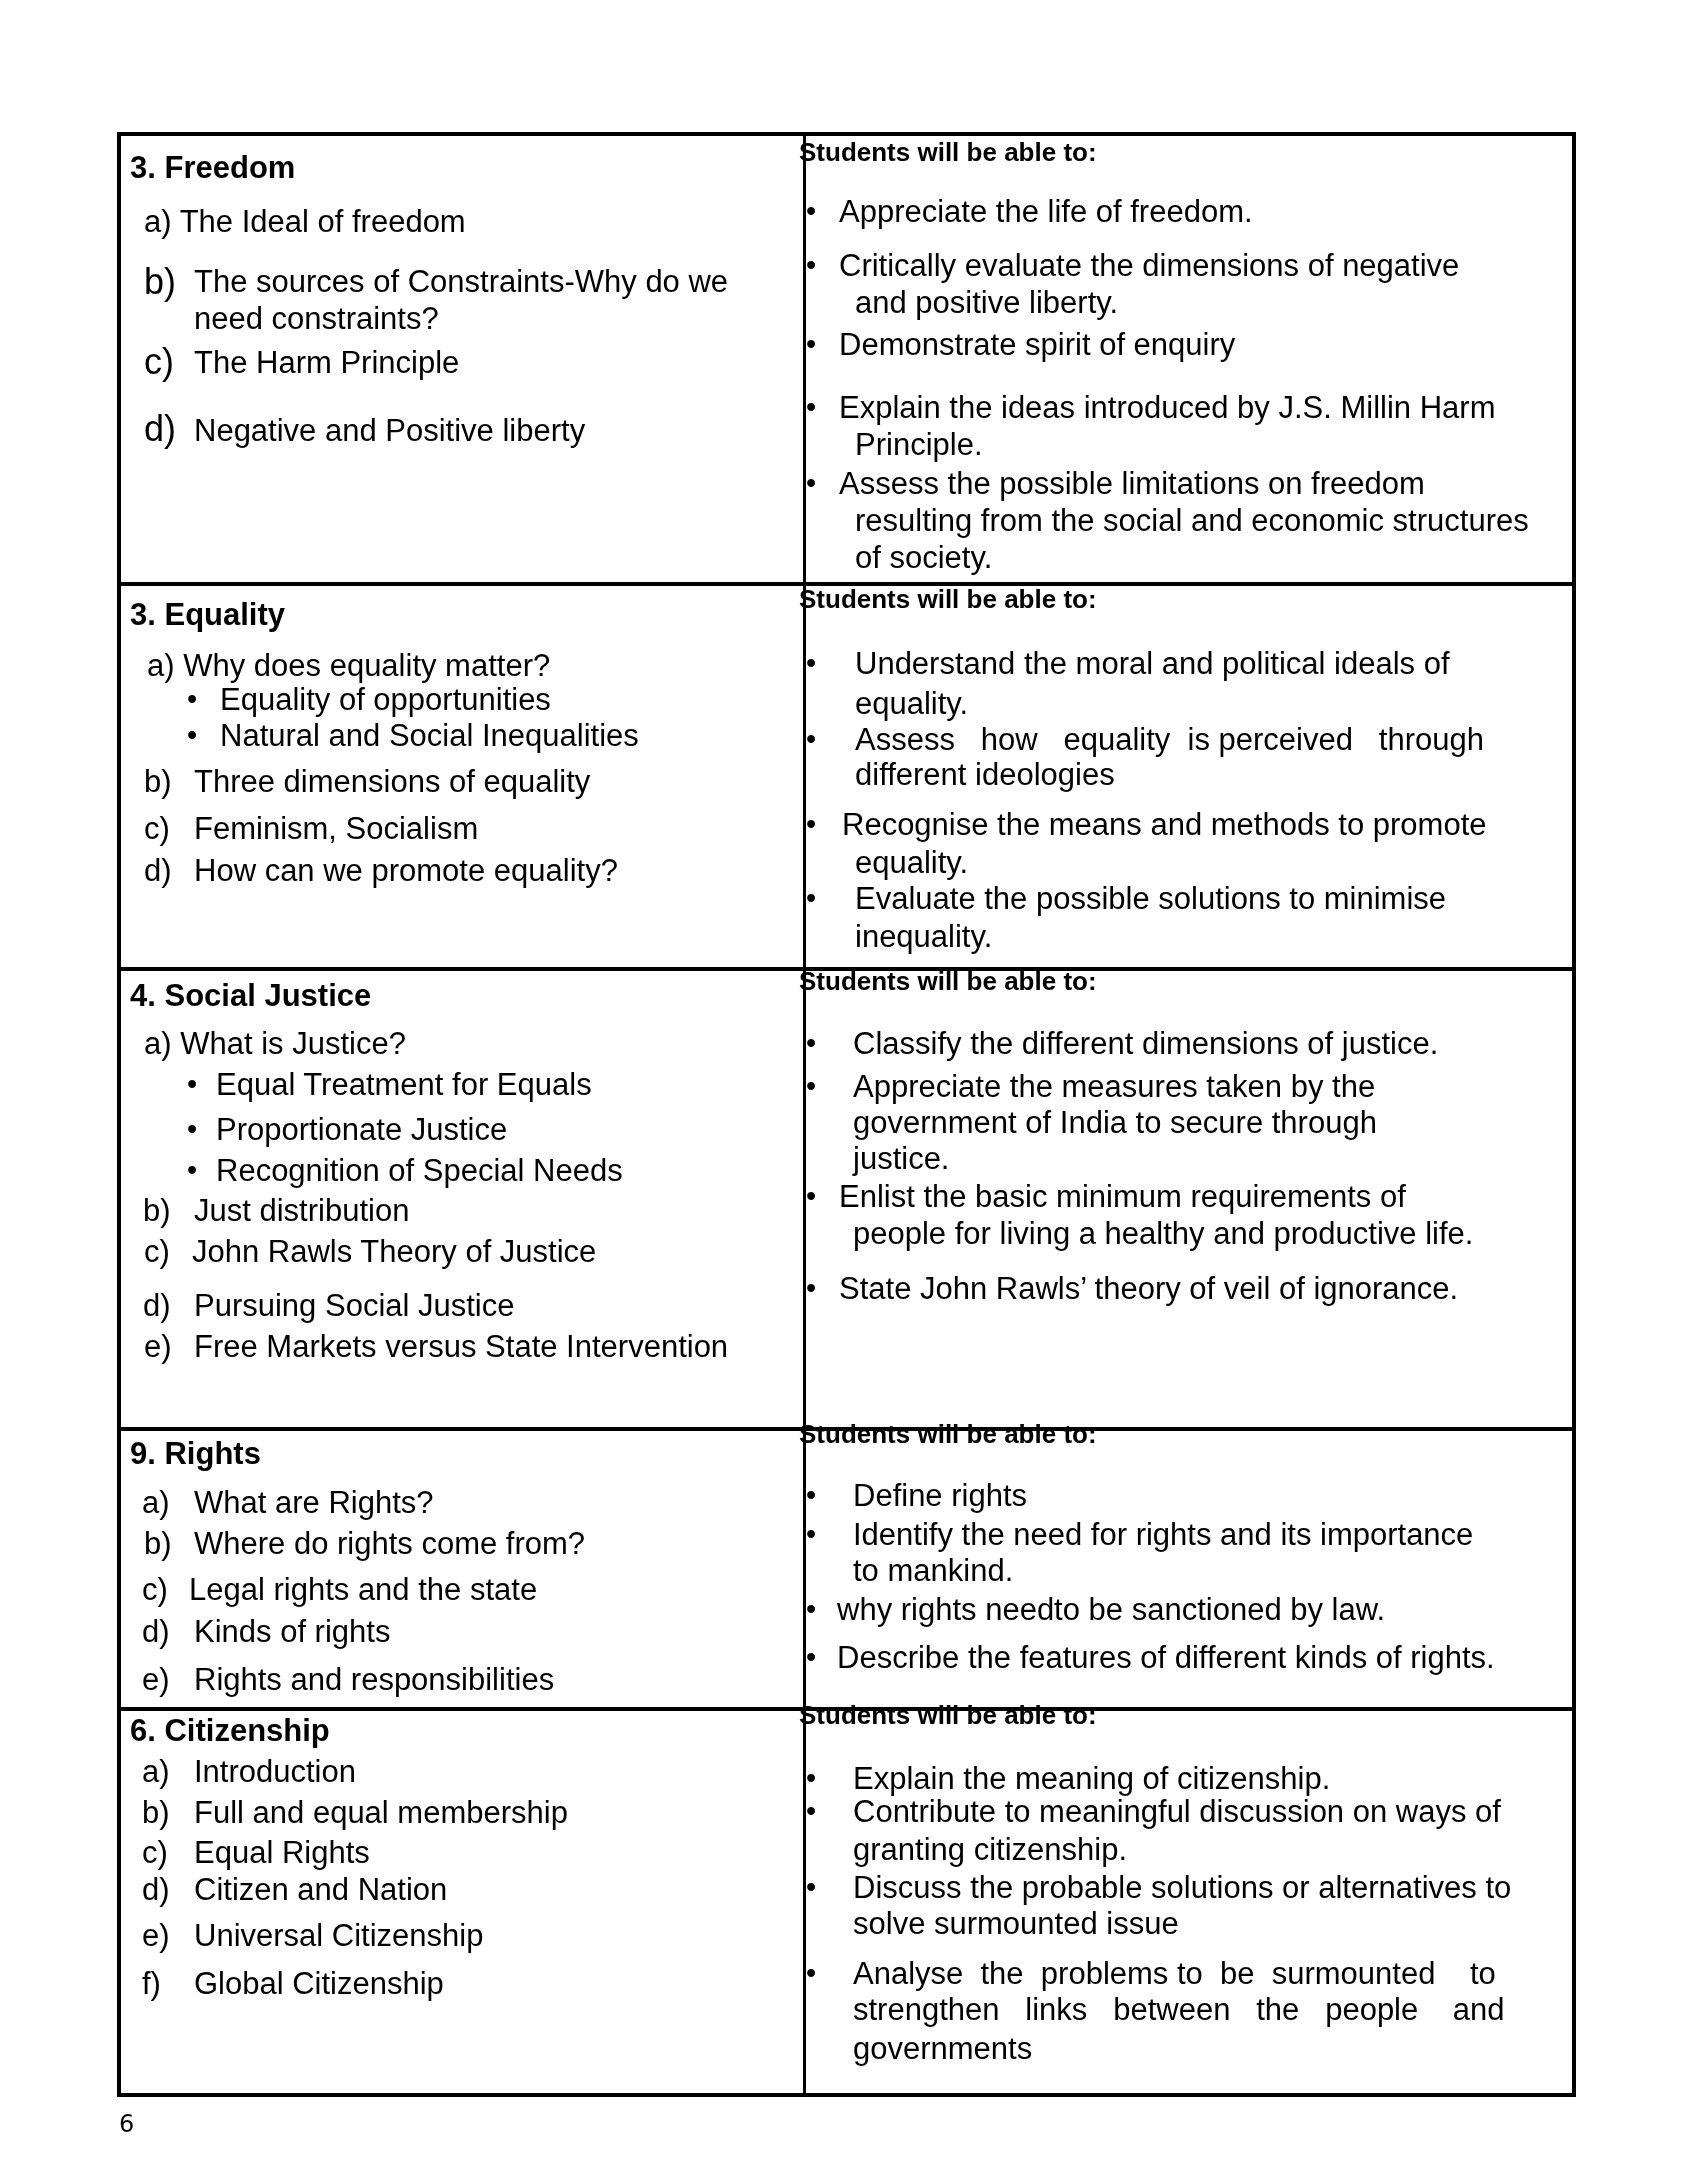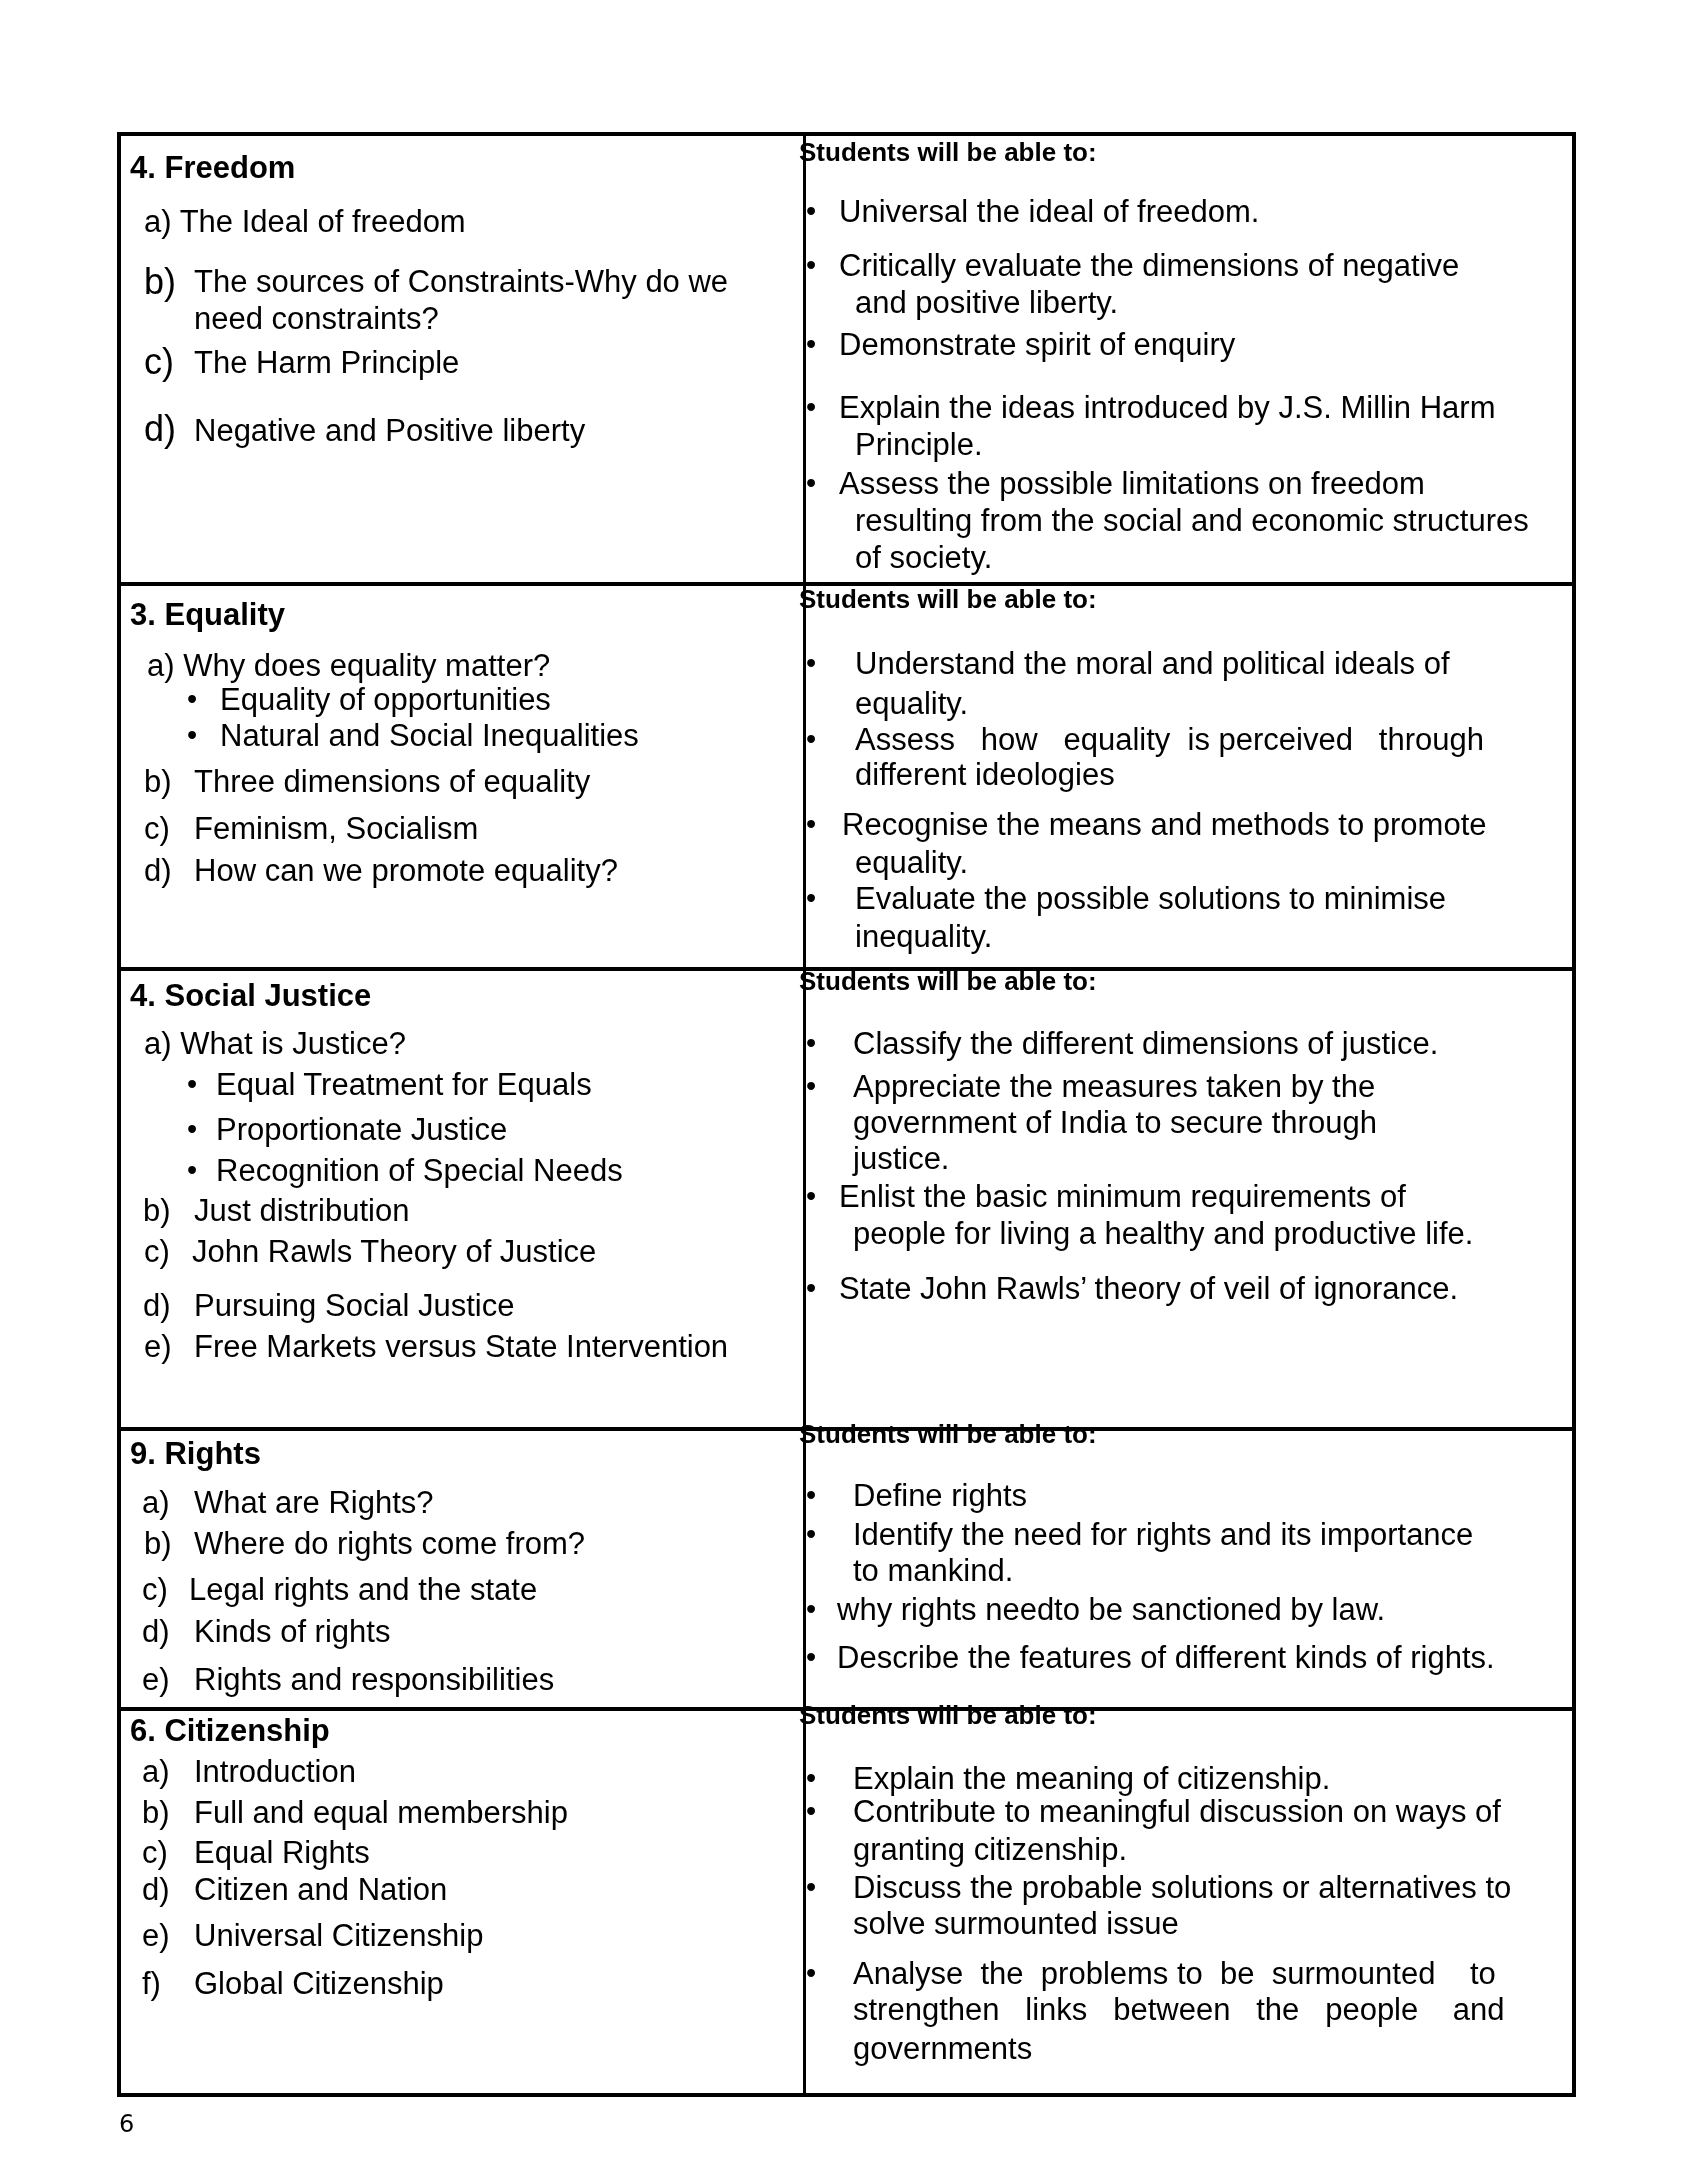--- a/index.html
+++ b/index.html
@@ -22,33 +22,33 @@
 <body>
 
 <div class="table"></div>
 <div class="vline"></div>
 <div class="hline" style="top:582px"></div>
 <div class="hline" style="top:967px"></div>
 <div class="hline" style="top:1427px"></div>
 <div class="hline" style="top:1707px"></div>
 
 <div>
-  <div class="t head" style="left:130px;top:149px">4. Freedom</div>
+  <div class="t head" style="left:130px;top:149px">3. Freedom</div>
   <div class="t" style="left:144px;top:203px"><span class="lbl">a)</span> <span>The Ideal of freedom</span></div>
   <div class="t" style="left:144px;top:263px;font-size:36px">b)</div>
   <div class="t" style="left:194px;top:263px">The sources of Constraints-Why do we</div>
   <div class="t" style="left:194px;top:300px">need constraints?</div>
   <div class="t" style="left:144px;top:343px;font-size:36px">c)</div>
   <div class="t" style="left:194px;top:344px">The Harm Principle</div>
   <div class="t" style="left:144px;top:410px;font-size:36px">d)</div>
   <div class="t" style="left:194px;top:412px">Negative and Positive liberty</div>
 
   <div class="t obj-head" style="left:799px;top:134px">Students will be able to:</div>
   <div class="bullet t" style="left:806px;top:193px">•</div>
-  <div class="t" style="left:839px;top:193px">Universal the ideal of freedom.</div>
+  <div class="t" style="left:839px;top:193px">Appreciate the life of freedom.</div>
   <div class="bullet t" style="left:806px;top:247px">•</div>
   <div class="t" style="left:839px;top:247px">Critically evaluate the dimensions of negative</div>
   <div class="t" style="left:855px;top:284px">and positive liberty.</div>
   <div class="bullet t" style="left:806px;top:326px">•</div>
   <div class="t" style="left:839px;top:326px">Demonstrate spirit of enquiry</div>
   <div class="bullet t" style="left:806px;top:389px">•</div>
   <div class="t" style="left:839px;top:389px">Explain the ideas introduced by J.S. Millin Harm</div>
   <div class="t" style="left:855px;top:426px">Principle.</div>
   <div class="bullet t" style="left:806px;top:465px">•</div>
   <div class="t" style="left:839px;top:465px">Assess the possible limitations on freedom</div>

